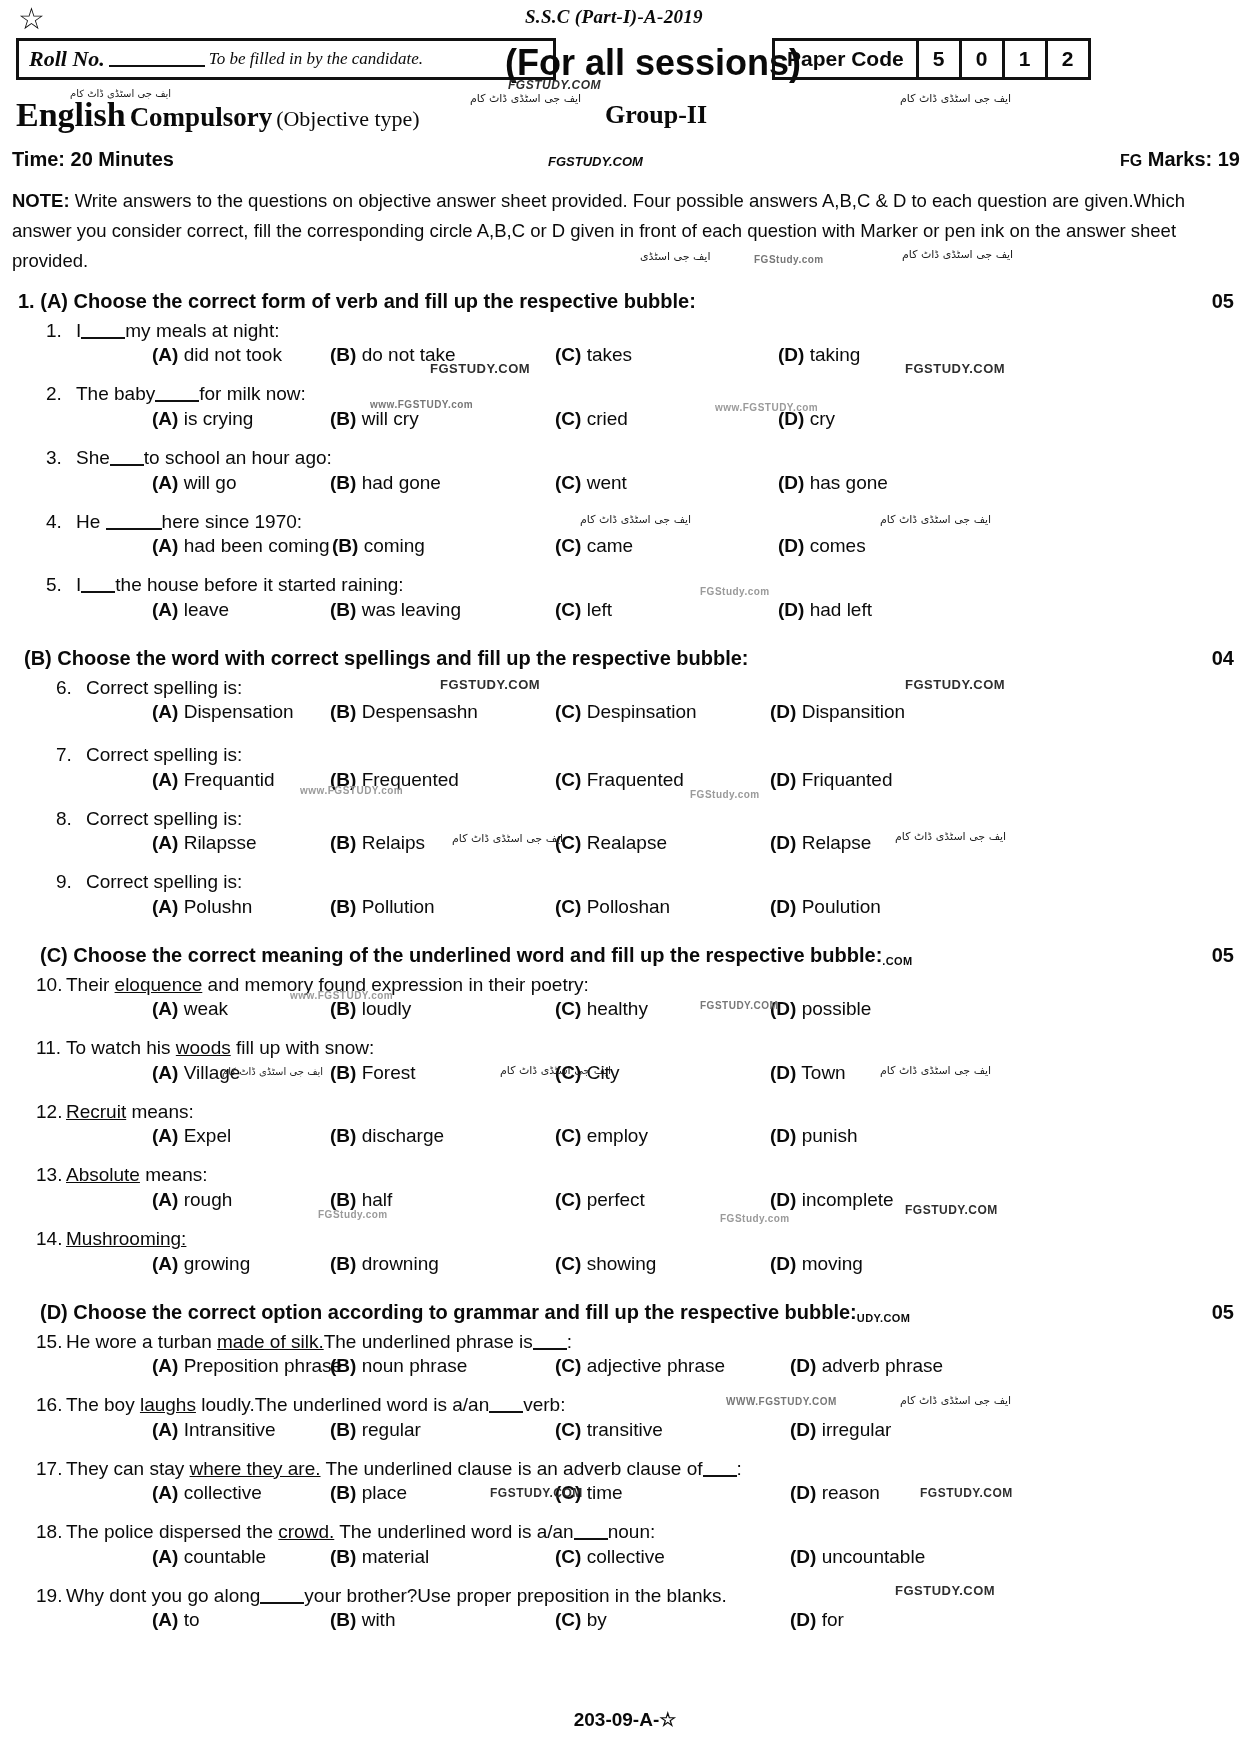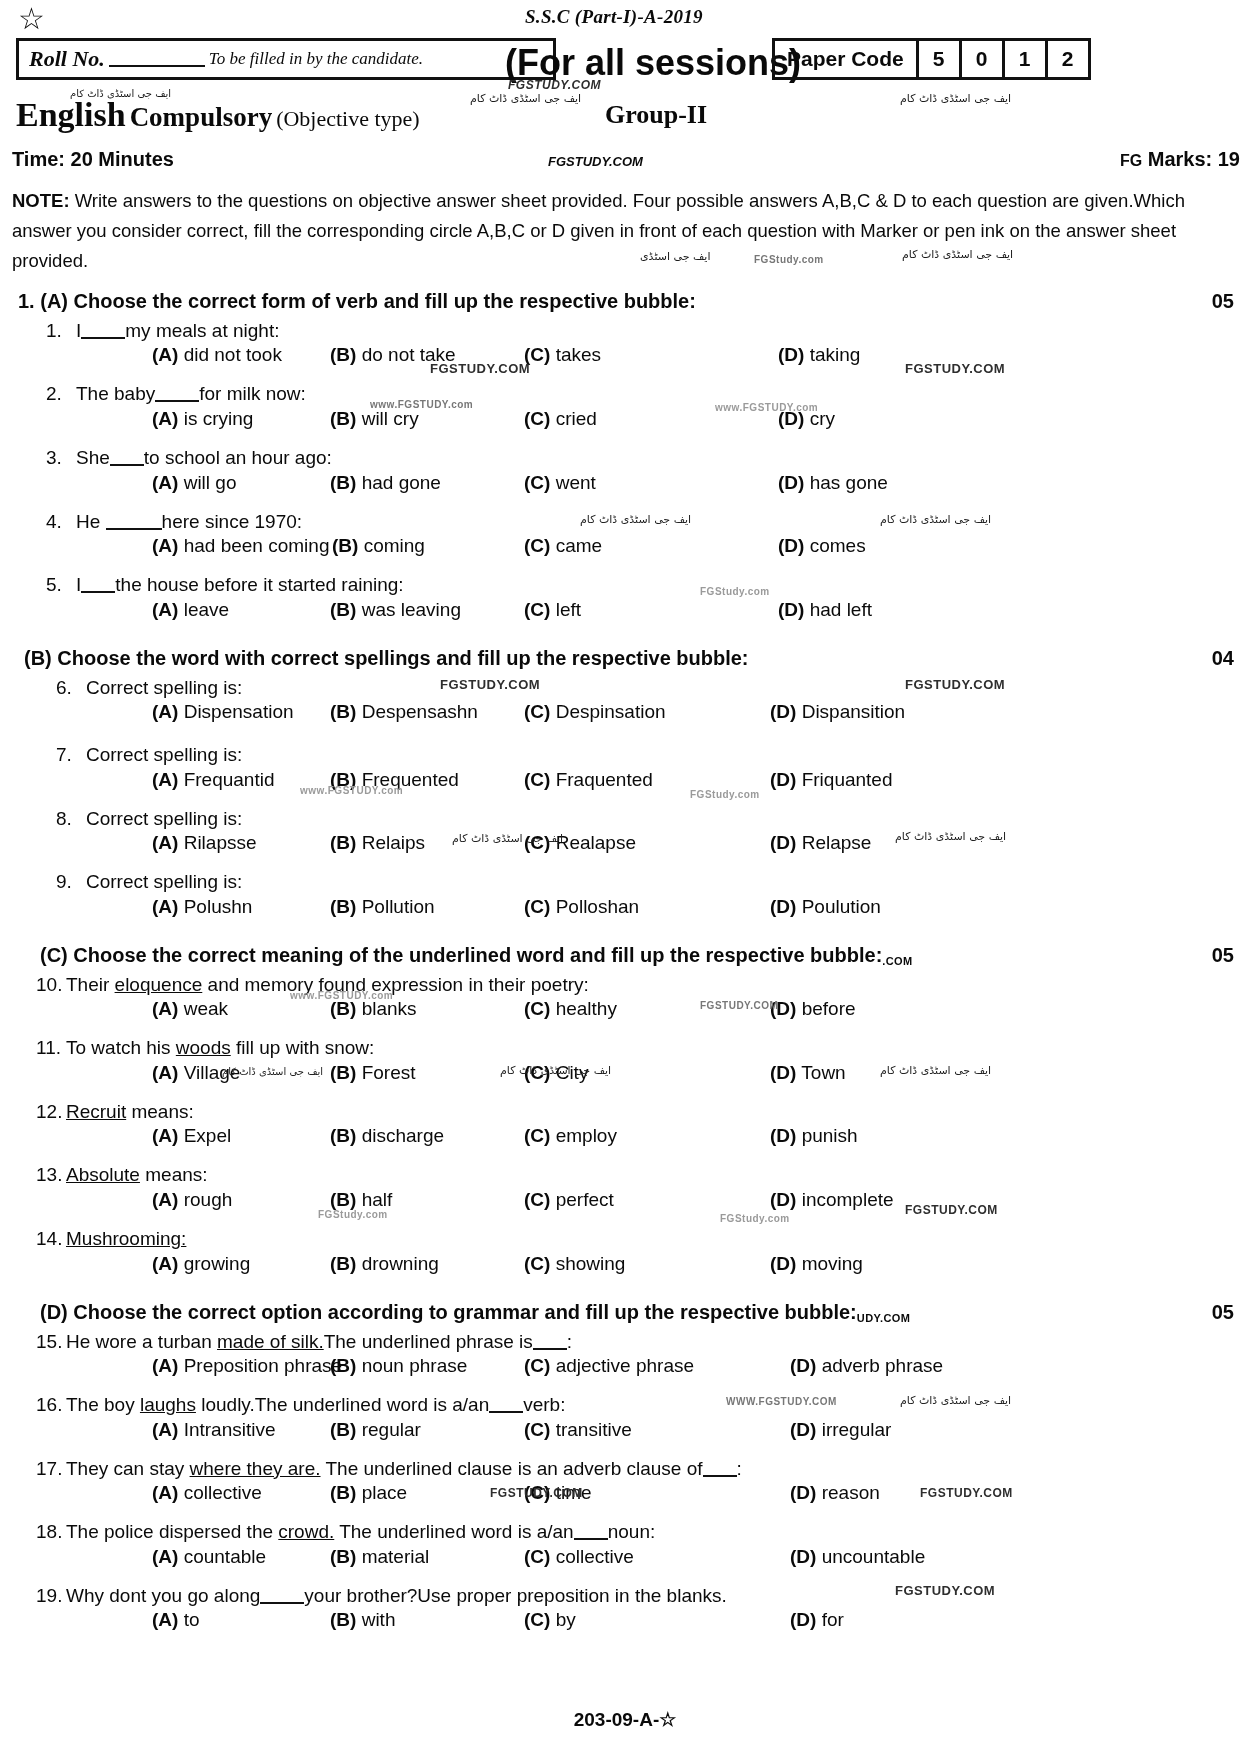--- a/index.html
+++ b/index.html
@@ -204,21 +204,21 @@
     padding-left: 0;
   }
   .opt {
     position: absolute;
     top: 0;
     white-space: nowrap;
   }
   .opt .lab { font-weight: bold; }
   .o1 { left: 104px; margin-left: 48px; }
   .o2 { left: 330px; }
-  .o3 { left: 524px; }
+  .o3 { left: 555px; }
   .o4 { left: 778px; }
 
   
   .wm {
     position: absolute;
     font-weight: bold;
     font-size: 12px;
     color: #2e2e2e;
     letter-spacing: 0.5px;
     pointer-events: none;
@@ -439,23 +439,23 @@
     <span>(C) Choose the correct meaning of the underlined word and  fill up the respective bubble:</span><span class="tiny-wm">.COM</span>
     <span class="marks">05</span>
   </div>
 
   <div class="q">
     <div class="q-stem" style="padding-left:36px;">
       <span class="num">10.</span><span>Their </span><u>eloquence</u><span> and memory found expression in their poetry:</span>
     </div>
     <div class="opts">
       <div class="opt o1"><span class="lab">(A)</span> <span>weak</span></div>
-      <div class="opt o2"><span class="lab">(B)</span> <span>blanks</span></div>
+      <div class="opt o2"><span class="lab">(B)</span> <span>loudly</span></div>
       <div class="opt o3"><span class="lab">(C)</span> <span>healthy</span></div>
-      <div class="opt" style="left:770px;"><span class="lab">(D)</span> <span>before</span></div>
+      <div class="opt" style="left:770px;"><span class="lab">(D)</span> <span>possible</span></div>
       <span class="wm small faint" style="left:290px;top:-8px;">www.FGSTUDY.com</span>
       <span class="wm small" style="left:700px;top:2px;">FGSTUDY.COM</span>
     </div>
   </div>
 
   <div class="q">
     <div class="q-stem" style="padding-left:36px;">
       <span class="num">11.</span><span>To watch his </span><u>woods</u><span> fill up with snow:</span>
     </div>
     <div class="opts">

